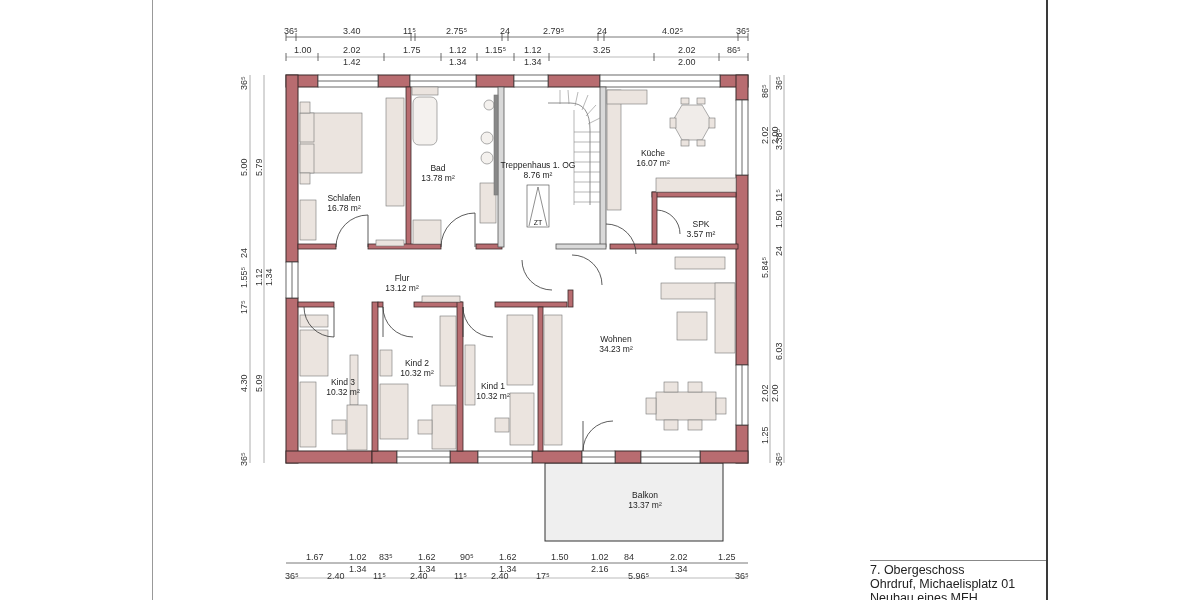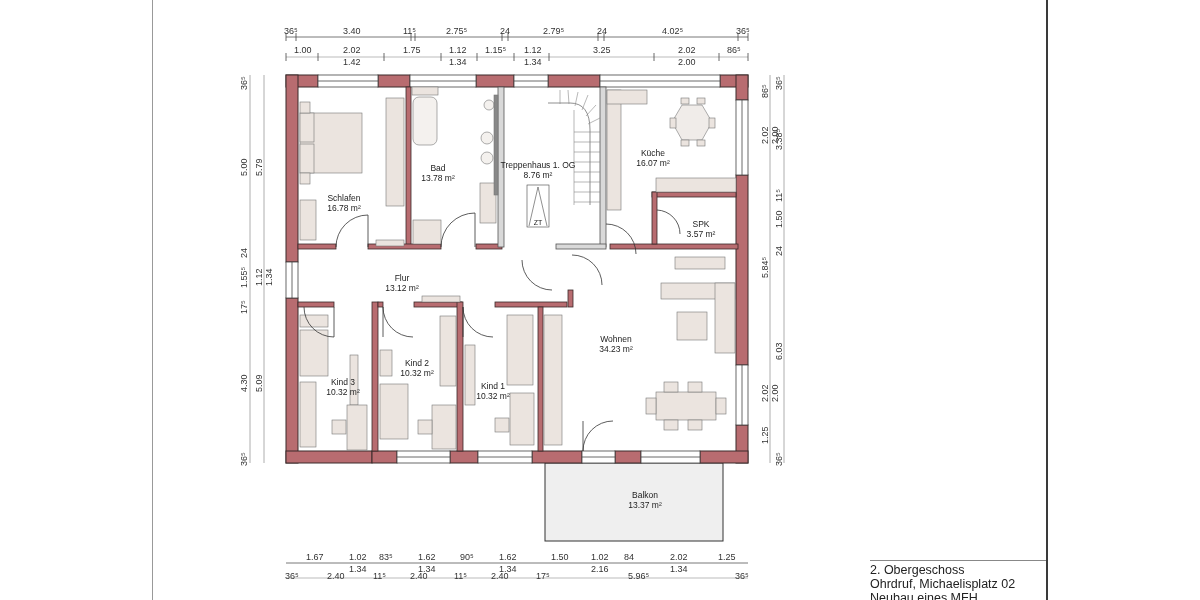--- a/index.html
+++ b/index.html
@@ -342,16 +342,16 @@
     <text class="room-label" x="417" y="366">Kind 2</text>
     <text class="room-label" x="417" y="376">10.32 m²</text>
     <text class="room-label" x="493" y="389">Kind 1</text>
     <text class="room-label" x="493" y="399">10.32 m²</text>
     <text class="room-label" x="645" y="498">Balkon</text>
     <text class="room-label" x="645" y="508">13.37 m²</text>
   </g>
 </svg>
 
 <div class="title-block">
-  <div>2. Obergeschoss</div>
-  <div>Ohrdruf, Michaelisplatz 02</div>
+  <div>7. Obergeschoss</div>
+  <div>Ohrdruf, Michaelisplatz 01</div>
   <div>Neubau eines MFH</div>
 </div>
 
 </body></html>

